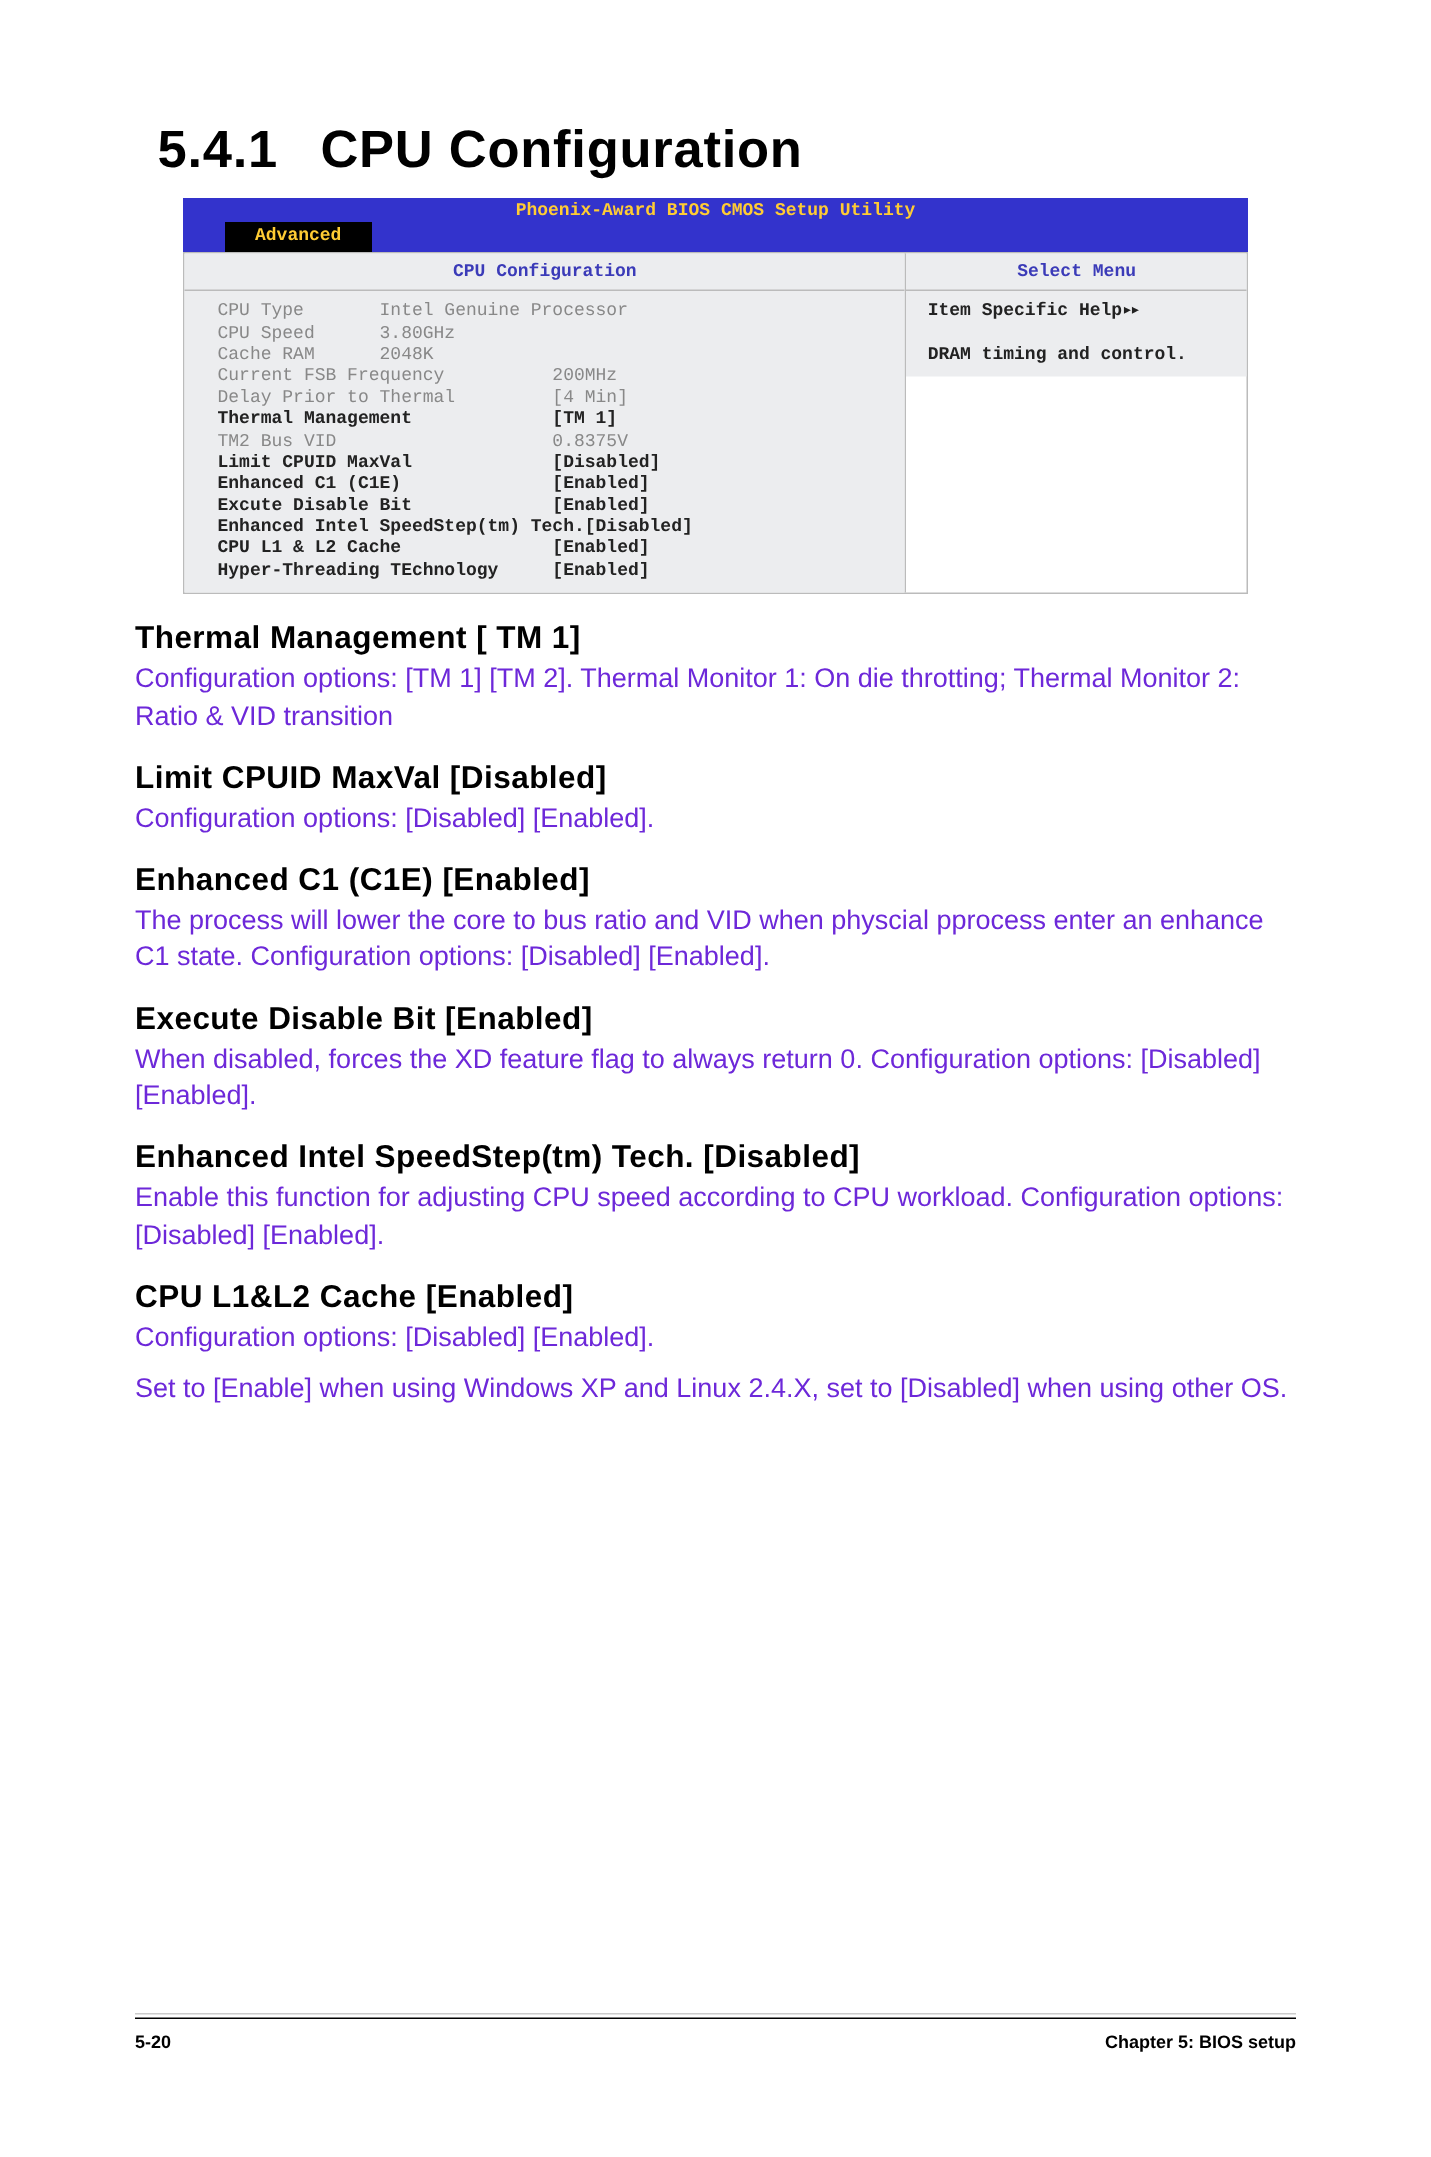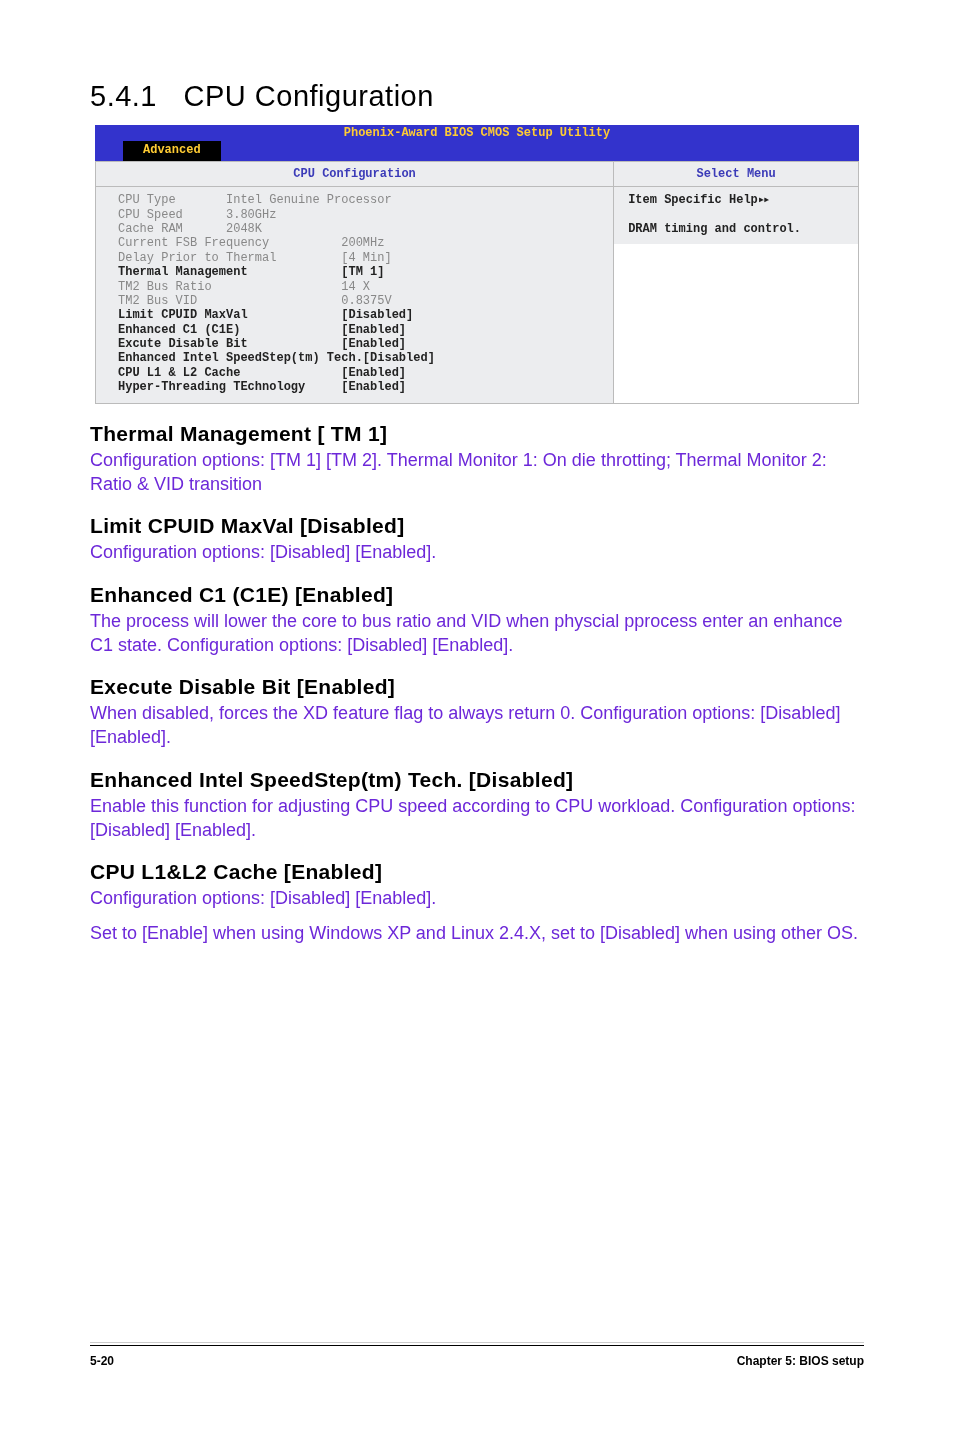--- a/index.html
+++ b/index.html
@@ -7,31 +7,31 @@
   body {
     width: 954px;
     height: 1438px;
     background: #fff;
     font-family: Arial, Helvetica, sans-serif;
     color: #000;
     padding: 80px 90px 0 90px;
     position: relative;
   }
   h1.section-title {
-    font-size: 29px;
-    font-weight: 400;
-    margin: 0 0 12px 0;
+    font-size: 35px;
+    font-weight: 700;
+    margin: 0 0 12px 15px;
     letter-spacing: 0.5px;
   }
   h1.section-title .num { margin-right: 18px; }
 
   
   .bios {
     margin: 0 auto 18px auto;
-    width: 764px;
+    width: 710px;
     font-family: "Courier New", monospace;
     font-size: 12px;
     line-height: 1.2;
   }
   .bios-title {
     background: #3333cc;
     color: #ffcc33;
     text-align: center;
     font-weight: bold;
     padding: 1px 0;
@@ -131,21 +131,20 @@
   <div class="bios-body">
     <div class="bios-col-left">
       <div class="bios-header-row">CPU Configuration</div>
       <div class="bios-content" id="bios-rows">
           <div class="row">CPU Type       Intel Genuine Processor</div>
           <div class="row">CPU Speed      3.80GHz</div>
           <div class="row">Cache RAM      2048K</div>
           <div class="row">Current FSB Frequency          200MHz</div>
           <div class="row">Delay Prior to Thermal         [4 Min]</div>
           <div class="row bold">Thermal Management             [TM 1]</div>
-          <div class="row">TM2 Bus Ratio                  14 X</div>
           <div class="row">TM2 Bus VID                    0.8375V</div>
           <div class="row bold">Limit CPUID MaxVal             [Disabled]</div>
           <div class="row bold">Enhanced C1 (C1E)              [Enabled]</div>
           <div class="row bold">Excute Disable Bit             [Enabled]</div>
           <div class="row bold">Enhanced Intel SpeedStep(tm) Tech.[Disabled]</div>
           <div class="row bold">CPU L1 &amp; L2 Cache              [Enabled]</div>
           <div class="row bold">Hyper-Threading TEchnology     [Enabled]</div>
         </div>
     </div>
     <div class="bios-col-right">

